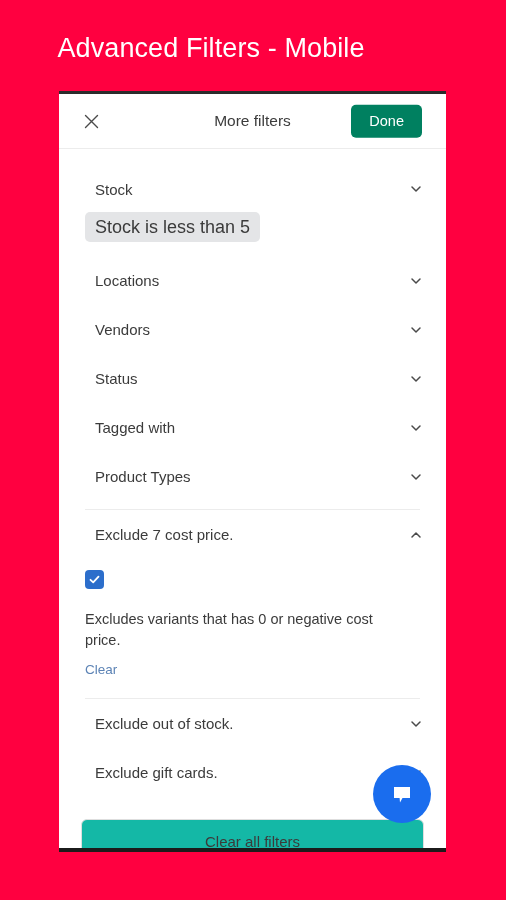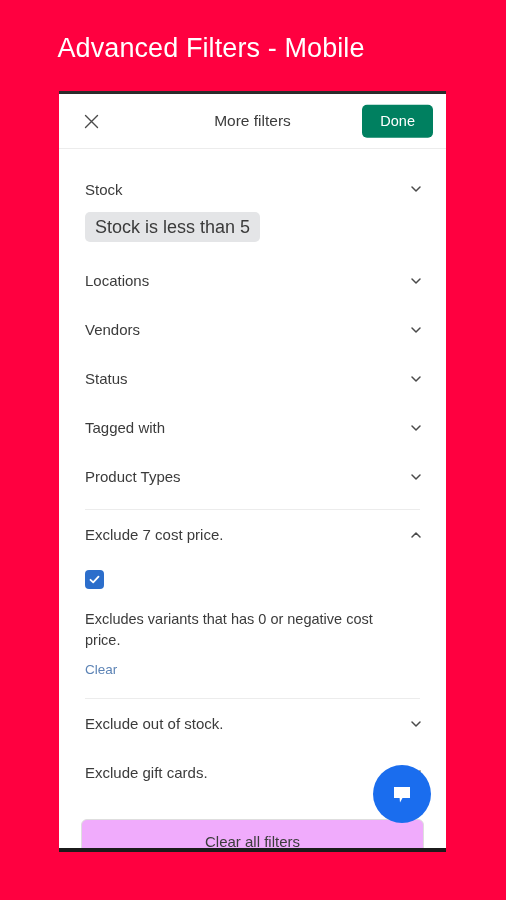--- a/index.html
+++ b/index.html
@@ -65,21 +65,21 @@
   .close-icon svg { display: block; }
   .header-title {
     width: 100%;
     text-align: center;
     font-size: 15.5px;
     color: #3b3b3b;
     font-weight: 400;
   }
   .done-button {
     position: absolute;
-    right: 13px;
+    right: 24px;
     top: 50%;
     transform: translateY(-50%);
     background: #008060;
     color: #ffffff;
     font-size: 14.5px;
     border: none;
     border-radius: 5px;
     padding: 9px 18px;
     cursor: pointer;
     font-family: "Liberation Sans", sans-serif;
@@ -89,21 +89,21 @@
   
   .card-body {
     position: relative;
     padding: 0 0 0 0;
   }
 
   .filter-row {
     display: flex;
     align-items: center;
     justify-content: space-between;
-    padding: 0 22px 0 26px;
+    padding: 0 22px 0 36px;
     height: 49px;
     cursor: pointer;
   }
   .filter-row.first { height: 46px; padding-top: 3px; }
   .filter-label {
     font-size: 15px;
     color: #3b3b3b;
     font-weight: 400;
   }
   .chevron {
@@ -175,21 +175,21 @@
 
   .spacer-14 { height: 14px; }
   .spacer-8 { height: 8px; }
 
   
   .clear-all-wrap {
     padding: 22px 22px 0 22px;
   }
   .clear-all-button {
     width: 100%;
-    background: #f0abfc;
+    background: #14b8a6;
     border: 1px solid #dedede;
     border-radius: 6px;
     padding: 13px 0;
     font-size: 15px;
     color: #3b3b3b;
     font-family: "Liberation Sans", sans-serif;
     cursor: pointer;
   }
 
   

